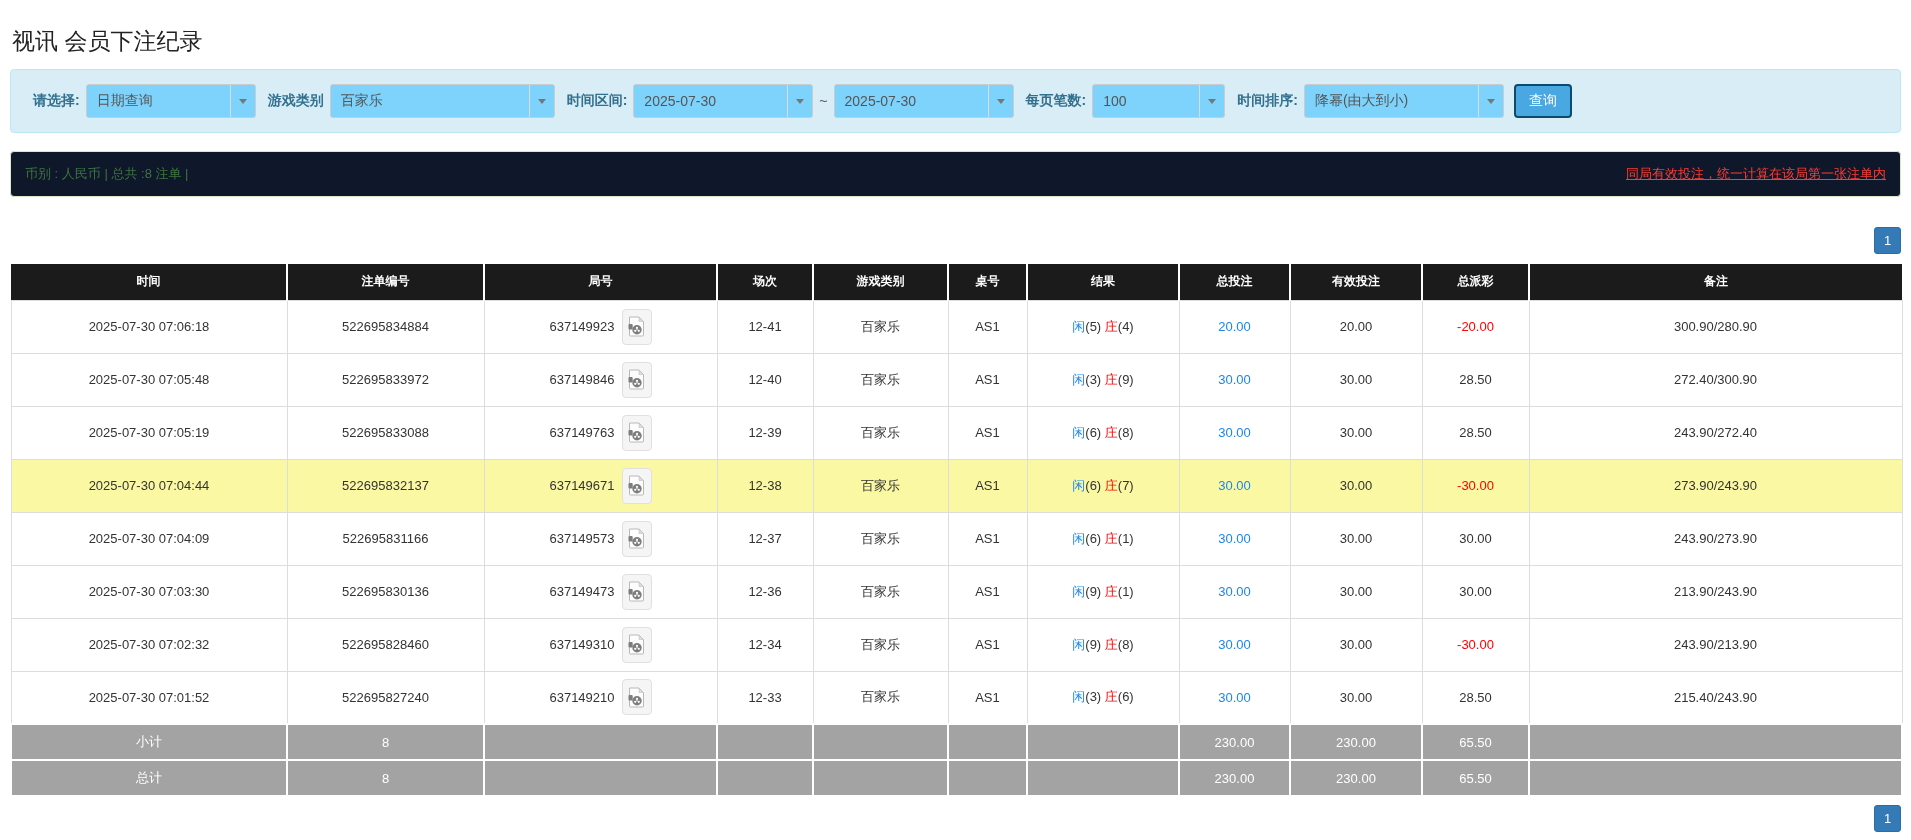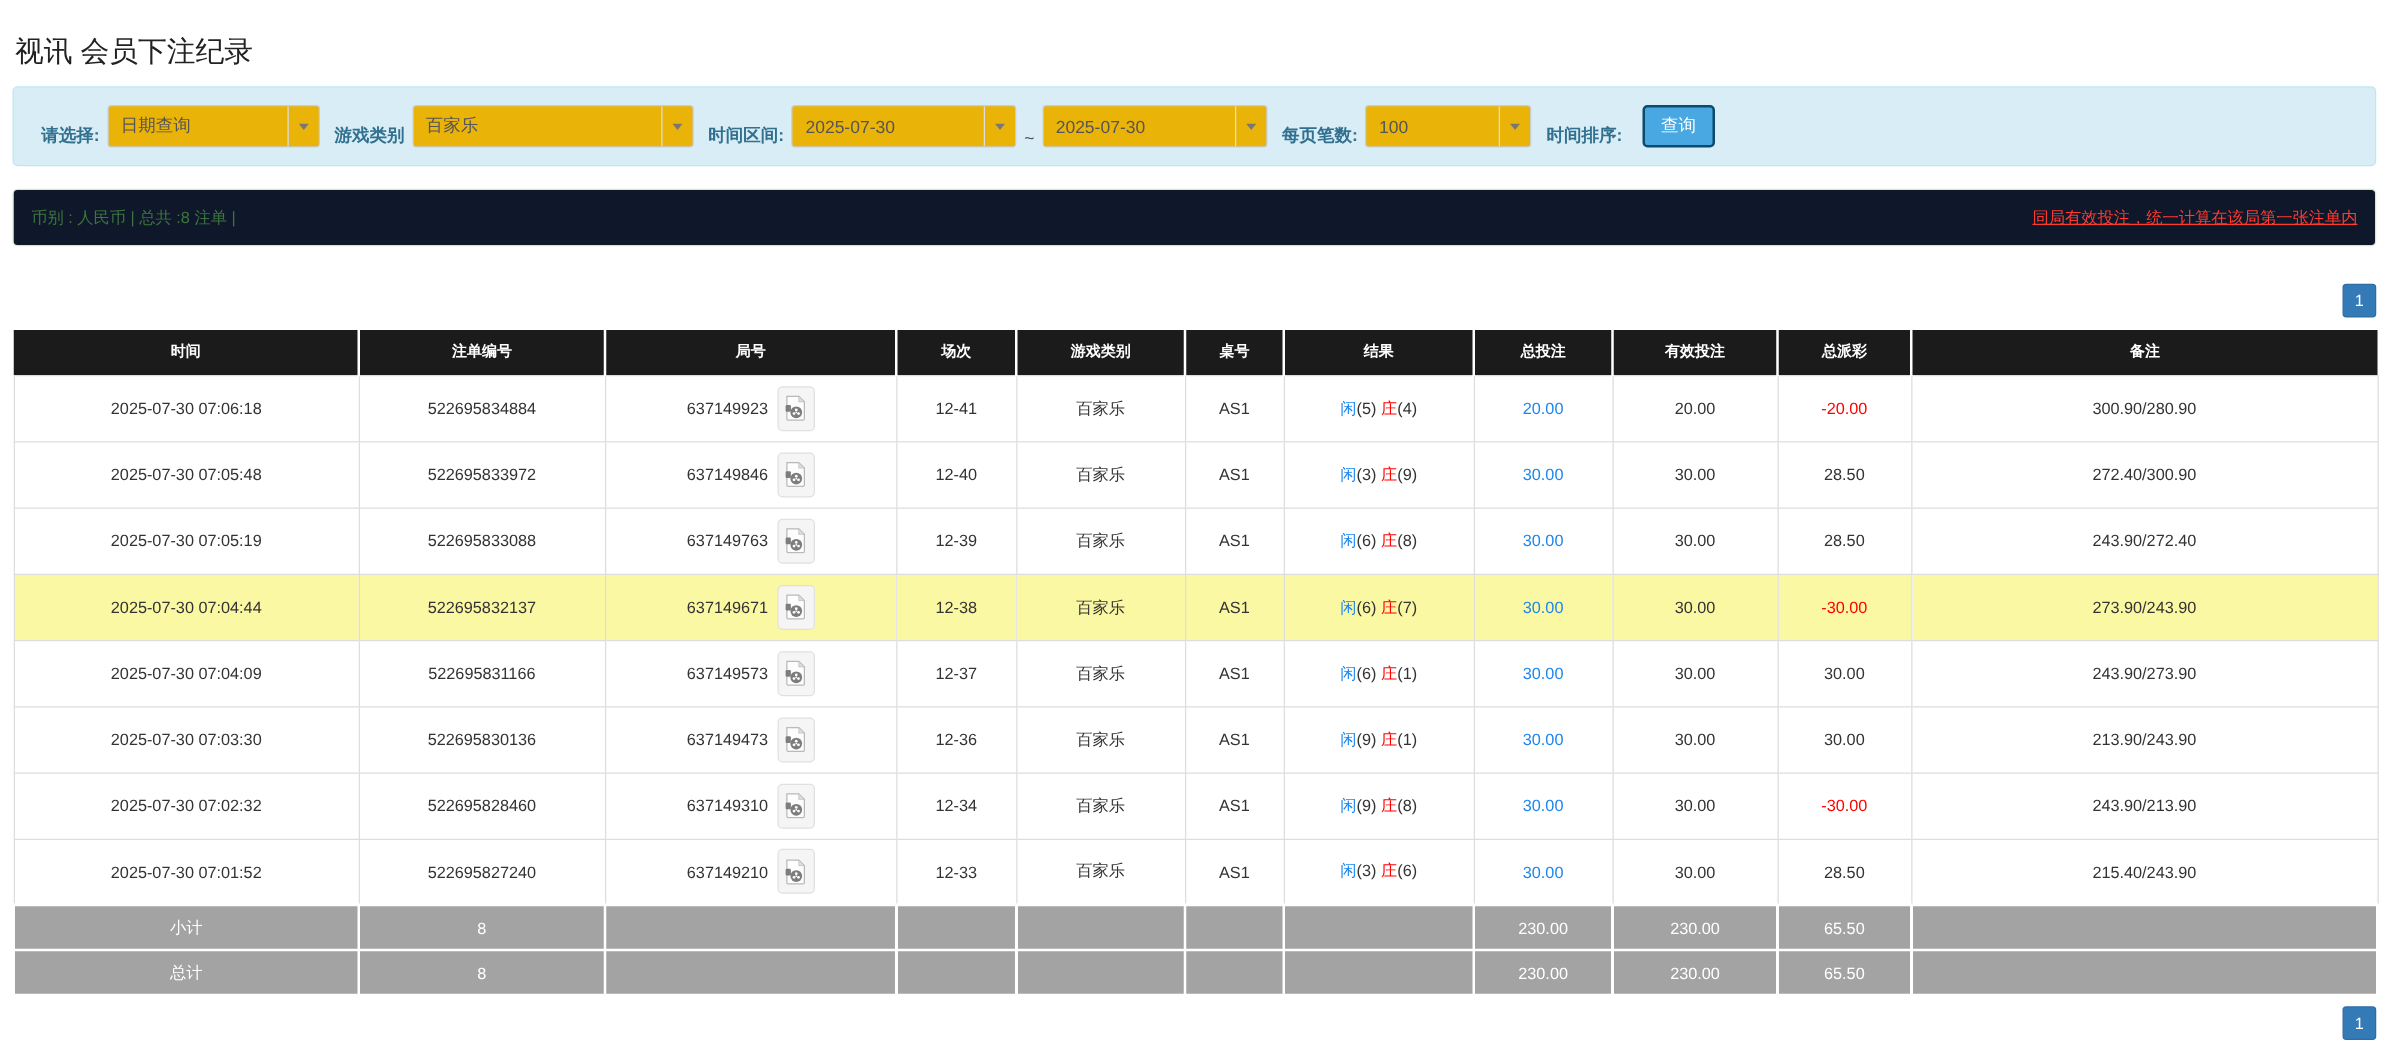--- a/index.html
+++ b/index.html
@@ -9,28 +9,28 @@
     font-family:"Liberation Sans","DejaVu Sans",sans-serif;
     color:#333;
   }
   .page-title {
     font-size:23px; font-weight:500; color:#222;
     margin:26px 0 12px 12px;
   }
   
   .filter-panel {
     margin:0 10px 18px; background:#d9edf7; border:1px solid #bce8f1;
-    border-radius:4px; padding:14px 10px; display:flex; align-items:flex-end;
+    border-radius:4px; padding:14px 10px; display:flex; align-items:center;
   }
   .f-label {
     font-weight:bold; color:#31708f; font-size:14px;
     margin:0 6px 0 12px; white-space:nowrap;
   }
   .select {
-    background:#eab308; border:1px solid #ccc; border-radius:3px;
+    background:#7dd3fc; border:1px solid #ccc; border-radius:3px;
     height:34px; display:flex; align-items:center; cursor:pointer;
   }
   .select .val { padding:0 10px; font-size:14px; color:#555; flex:1; white-space:nowrap; overflow:hidden; }
   .select .caret-zone {
     width:25px; align-self:stretch; border-left:1px solid #ddd;
     display:flex; align-items:center; justify-content:center; flex:none;
   }
   .caret {
     width:0; height:0; border-left:4px solid transparent;
     border-right:4px solid transparent; border-top:5px solid #777;
@@ -125,20 +125,26 @@
 
   <span class="f-label">每页笔数:</span>
   <div class="select w4">
     <span class="val">100</span>
     <span class="caret-zone">
         <span class="caret"></span>
       </span>
   </div>
 
   <span class="f-label">时间排序:</span>
+  <div class="select w5">
+    <span class="val">降幂(由大到小)</span>
+    <span class="caret-zone">
+        <span class="caret"></span>
+      </span>
+  </div>
 
   <button class="search-btn">查询</button>
 </div>
 
 <div class="summary-bar">
   <span class="summary-left">币别 : 人民币 | 总共 :8 注单 |</span>
   <span class="summary-notice">同局有效投注，统一计算在该局第一张注单内</span>
 </div>
 
 <div class="pagination pagination-top">

